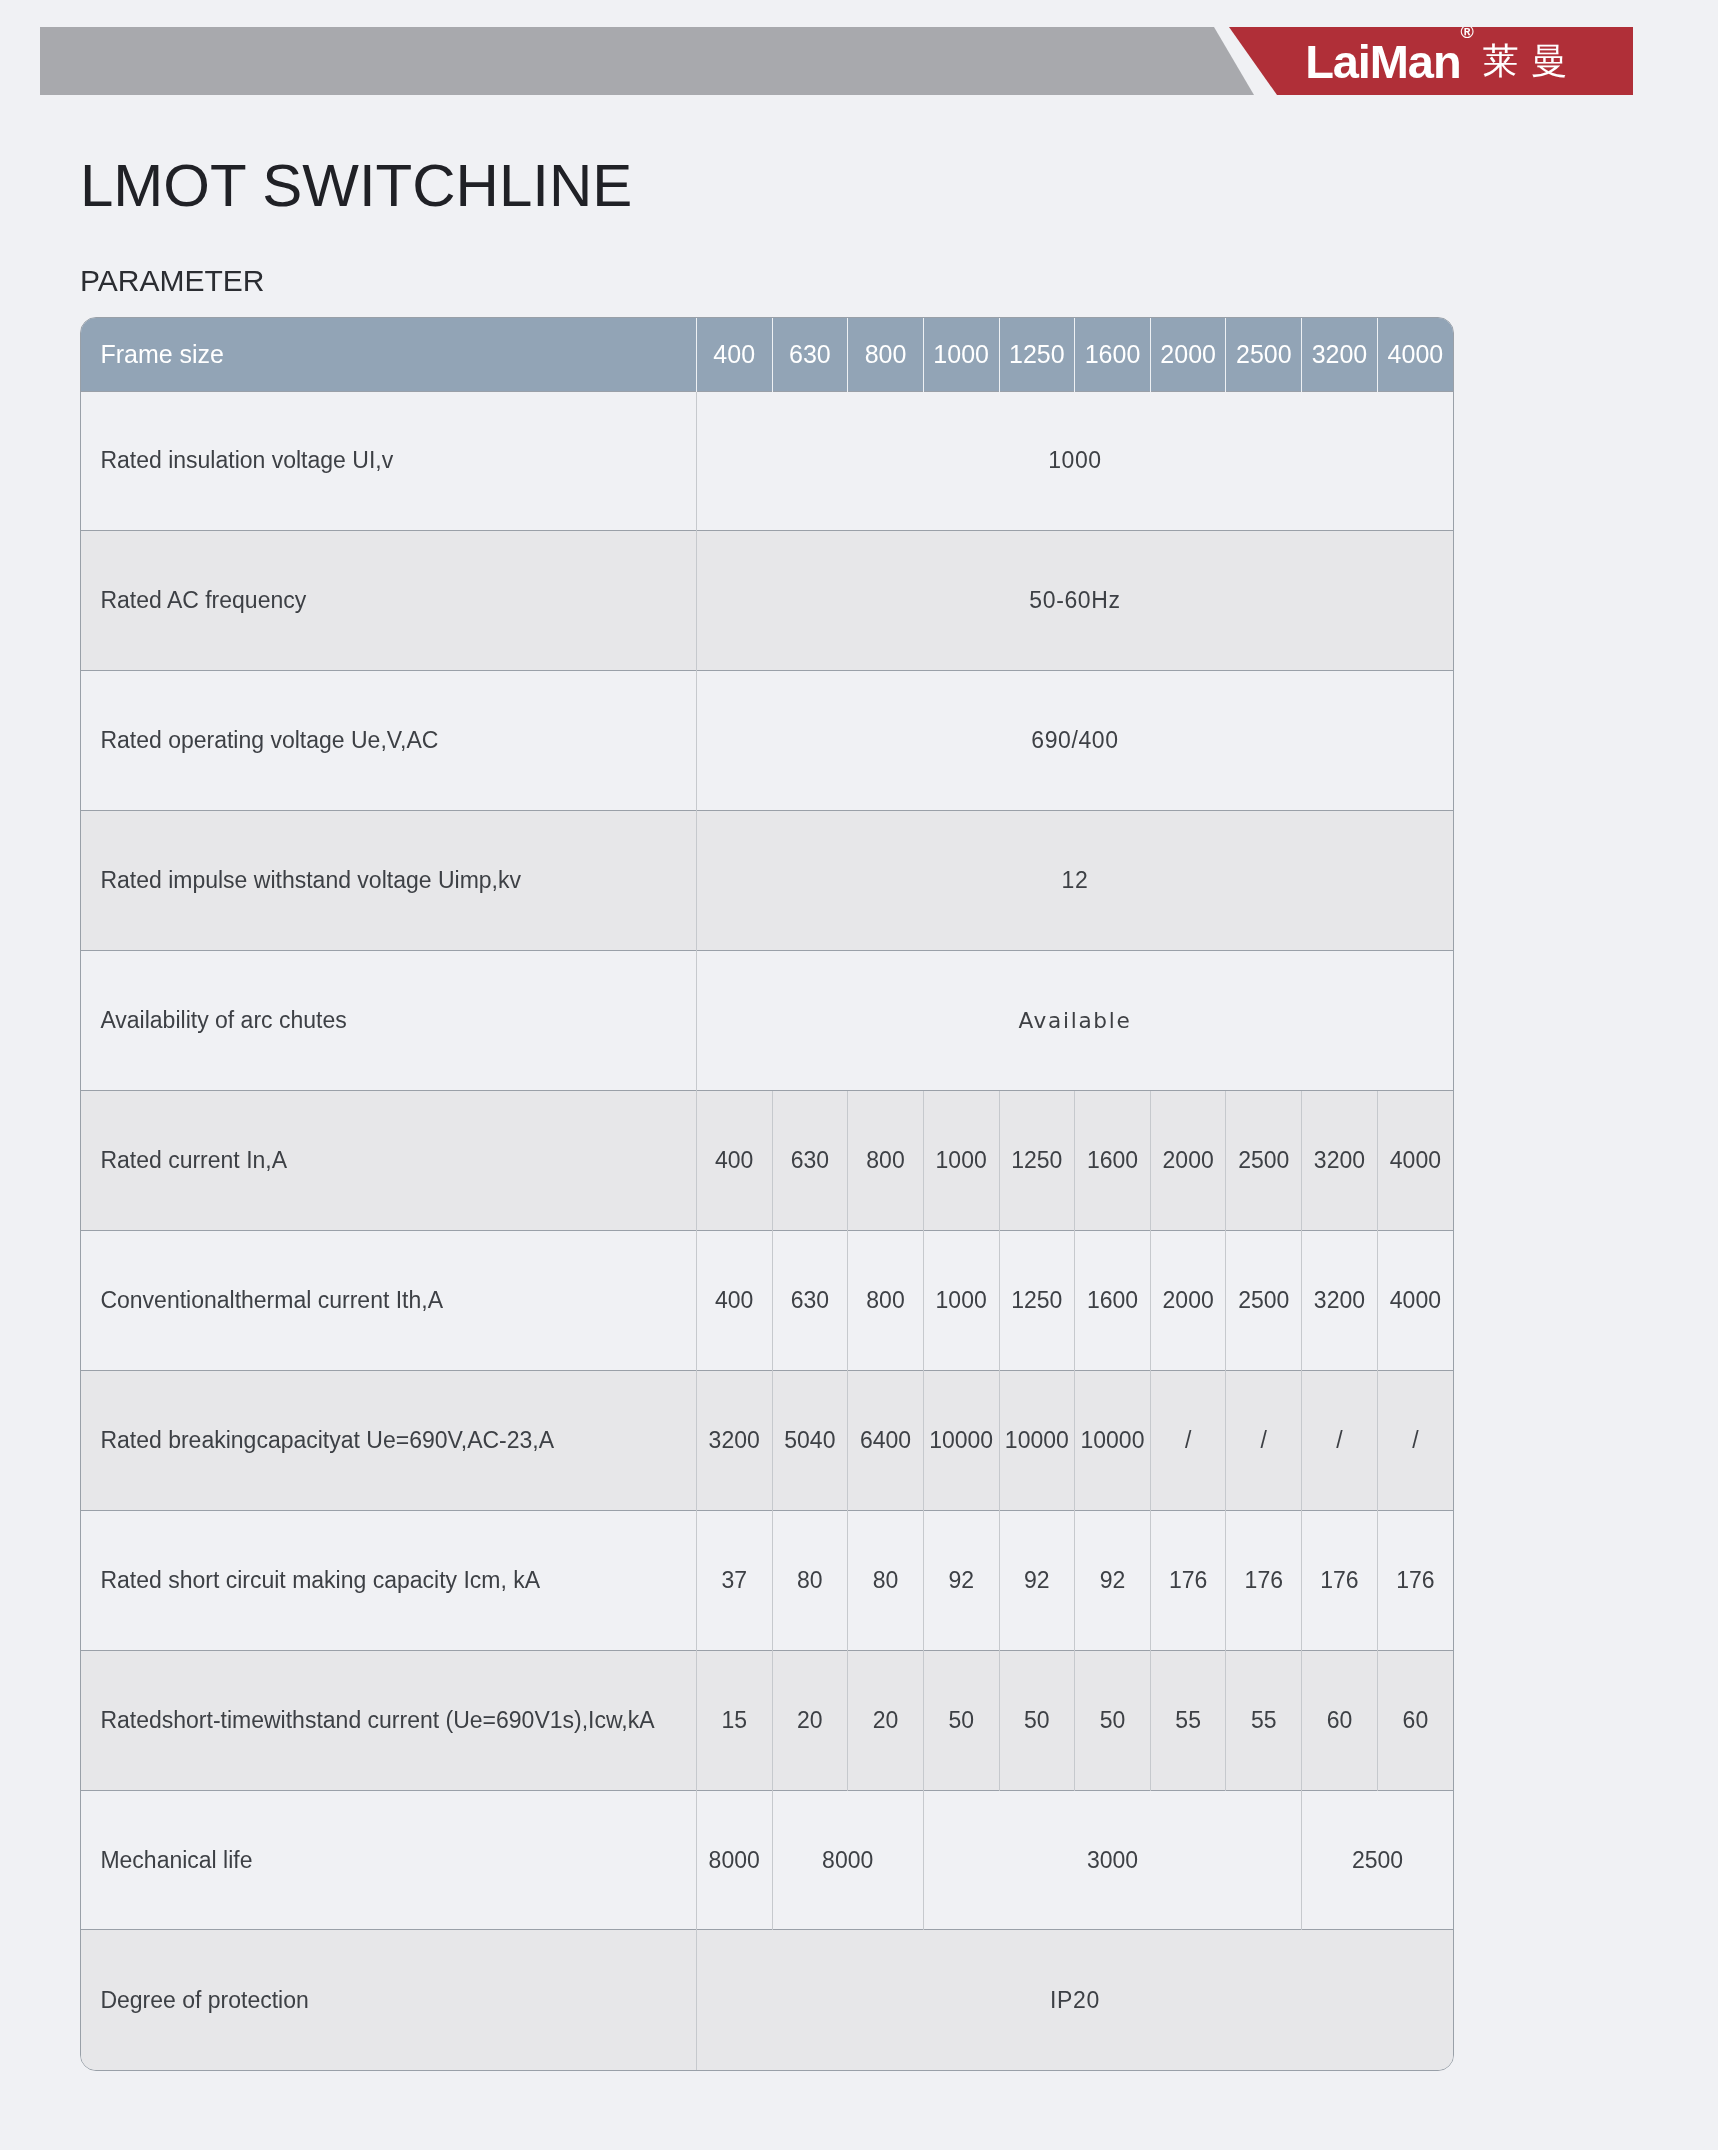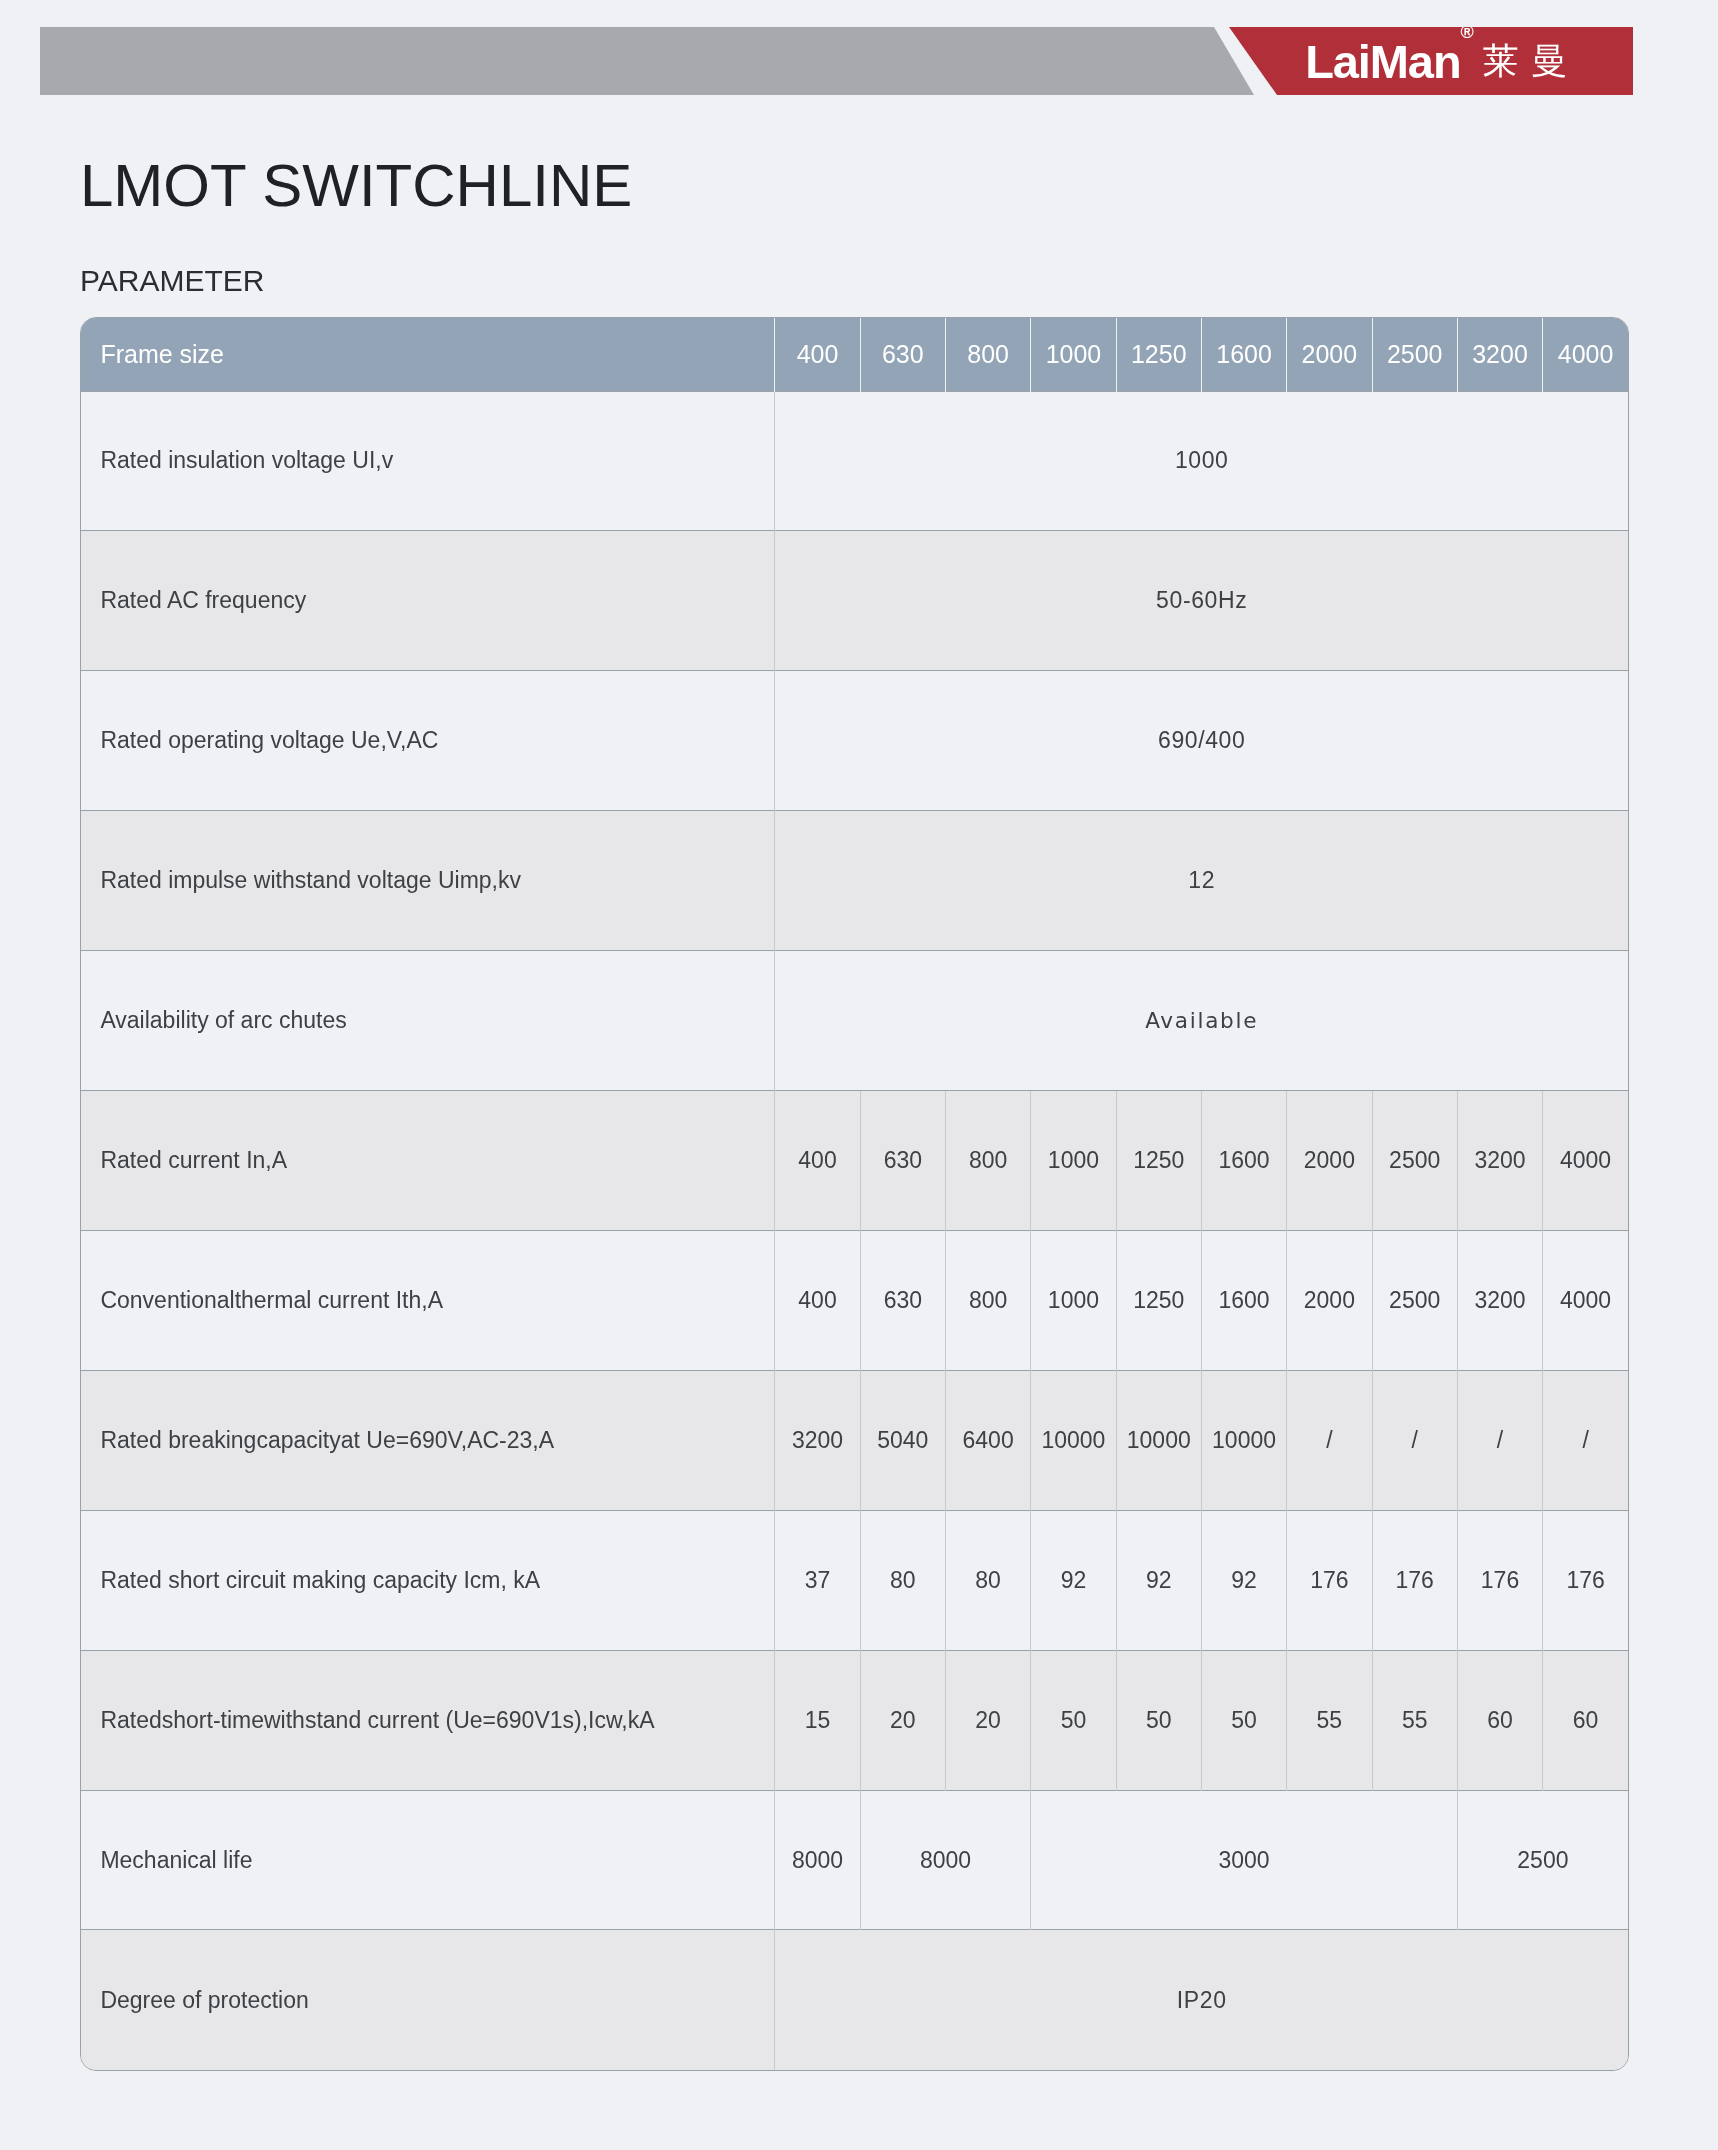--- a/index.html
+++ b/index.html
@@ -29,21 +29,21 @@
     position:absolute; left:80px; top:158px; font-size:60px; line-height:55px;
     color:#202126; font-weight:400; letter-spacing:0px; white-space:nowrap;
   }
   .section-title {
     position:absolute; left:80px; top:251px; font-size:30px; line-height:32px;
     color:#2b2d32; font-weight:400; white-space:nowrap;margin-top:14px;
   }
 
   
   .table-wrap {
-    position:absolute; left:80px; top:317px; width:1549px; height:1754px;
+    position:absolute; left:80px; top:317px; width:1374px; height:1754px;
     border:1.1px solid #99a0a8; border-radius:16px; overflow:hidden;
     background:#f0f1f4;
   }
   table { width:100%; height:100%; border-collapse:collapse; table-layout:fixed; }
   col.c-label { width:44.85%; }
   col.c-val { width:5.515%; }
 
   thead tr { height:73px; }
   thead th {
     background:#92a4b6; color:#ffffff; font-weight:400; font-size:25px;

